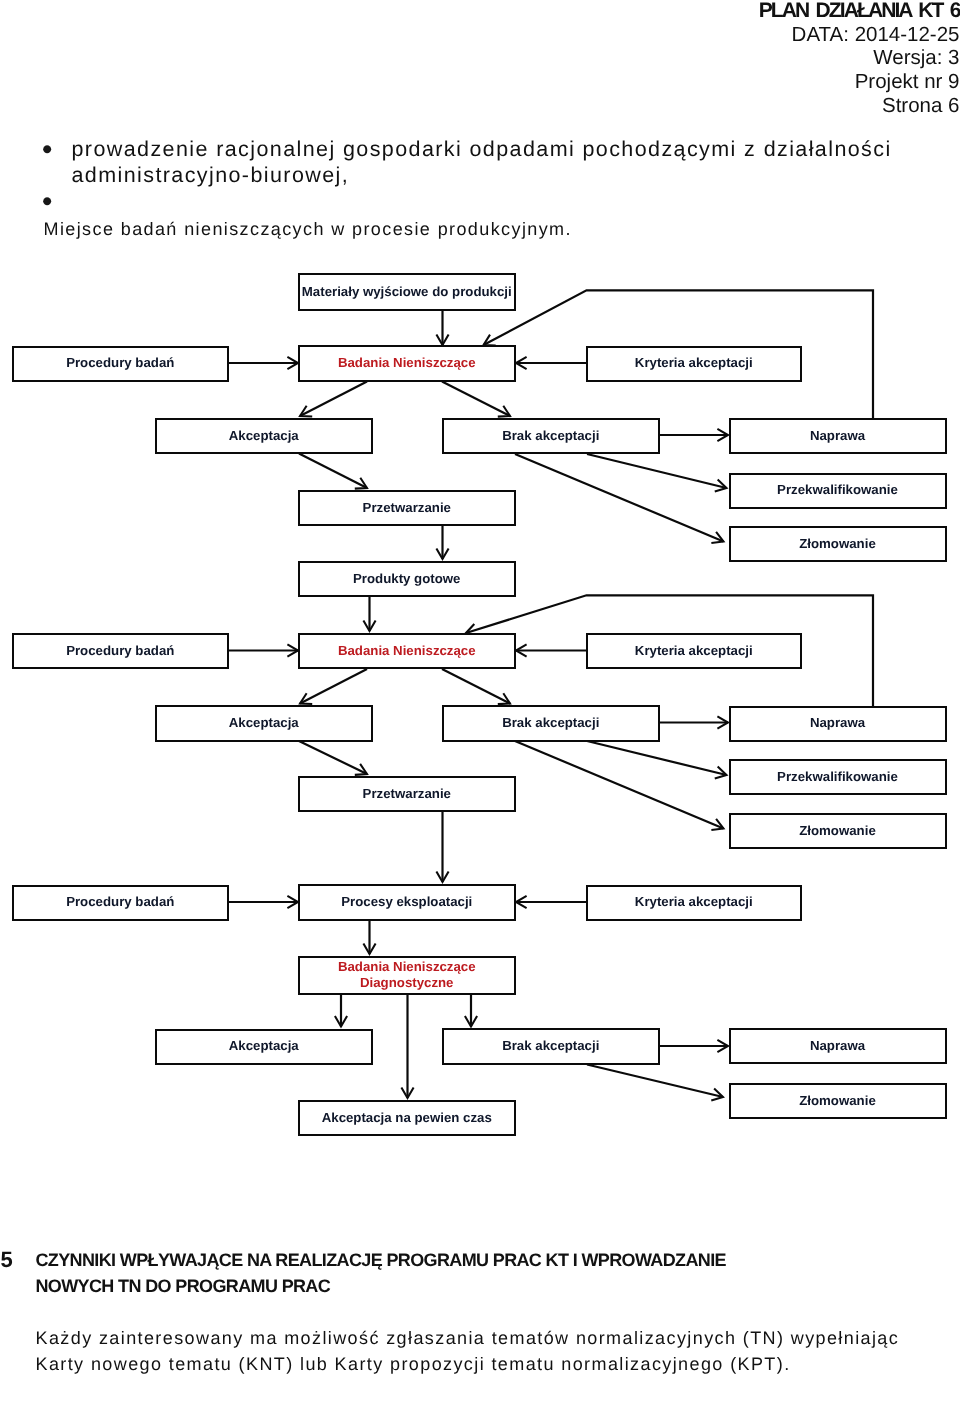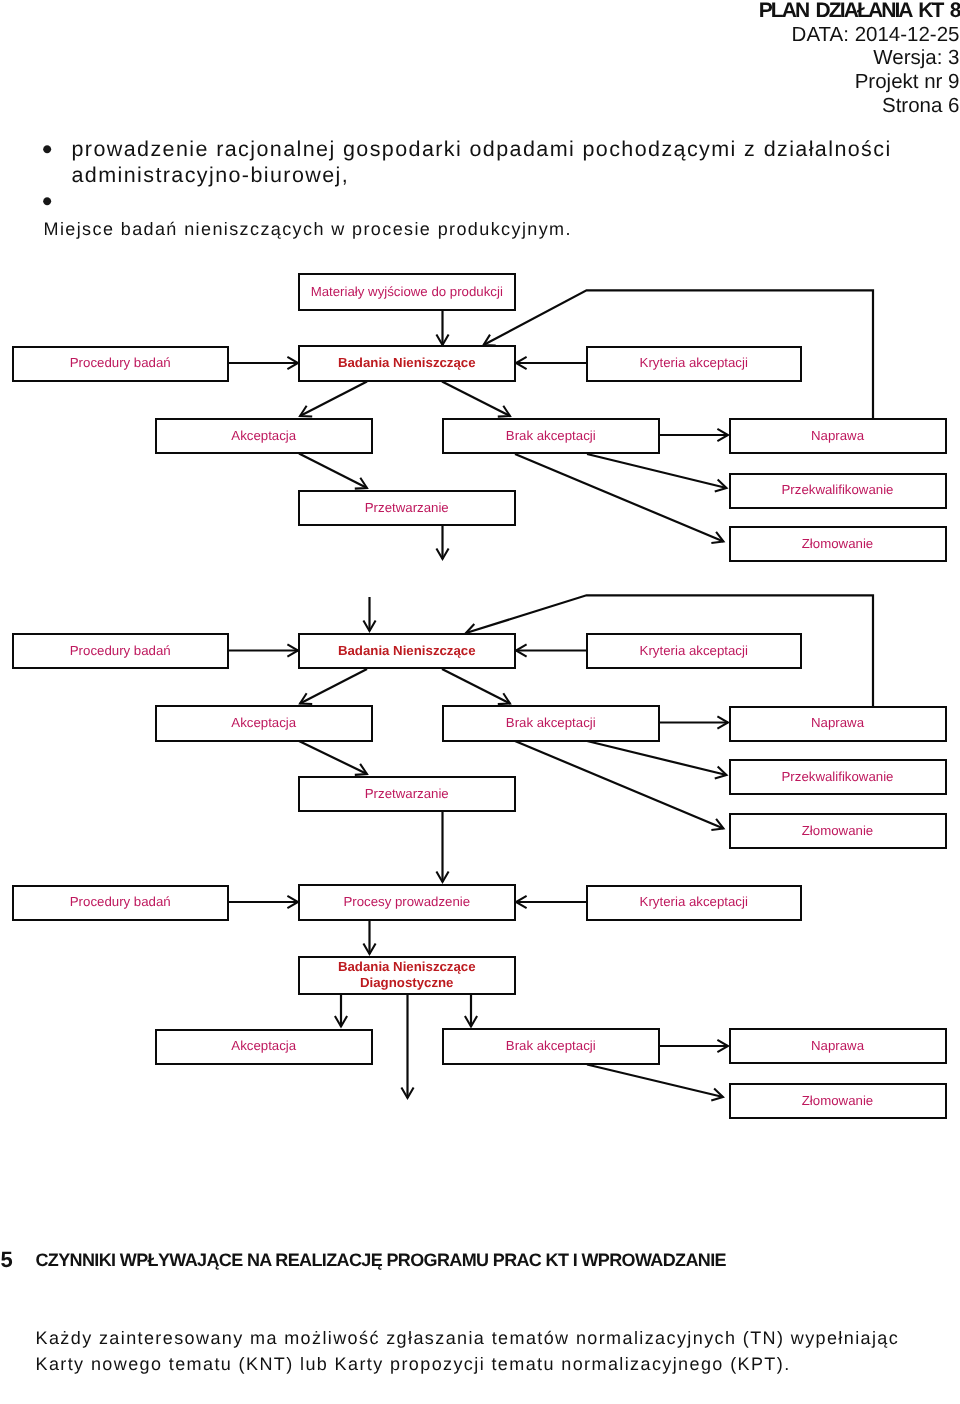--- a/index.html
+++ b/index.html
@@ -19,36 +19,36 @@
   
   .bul{position:absolute;left:0;top:0;font-size:21.5px;line-height:26.8px;letter-spacing:1.4px;}
   .bullet-row{position:absolute;left:71.5px;width:822px;}
   .bullet-dot{position:absolute;left:-29.5px;top:-1.1px;font-size:29.5px;line-height:1;
               color:#171717;letter-spacing:0;}
 
   
   .fc{position:absolute;left:0;top:0;width:960px;height:1404px;}
   .node{position:absolute;border:2.2px solid #0a0a0a;background:#fff;box-sizing:border-box;
         display:flex;align-items:center;justify-content:center;
-        font-size:13.25px;line-height:16.4px;text-align:center;color:#be185d;z-index:2;}
+        font-size:13.25px;line-height:16.4px;text-align:center;color:#0f172a;z-index:2;font-weight:bold;}
   .node.red{color:#bd1b20;font-weight:bold;}
   .fc svg{position:absolute;left:0;top:0;width:960px;height:1404px;z-index:1;overflow:visible;}
 
   
   .sec{position:absolute;font-weight:bold;font-size:18px;line-height:26.2px;letter-spacing:-0.63px;}
   .sec-num{position:absolute;font-weight:bold;font-size:22px;line-height:26.2px;}
   .para{position:absolute;font-size:18px;line-height:26px;letter-spacing:1.4px;}
 </style>
 </head>
 <body>
 
 <div class="page">
 
   <div class="hdr">
-    <div class="l1" style="top:-0.1px">PLAN DZIAŁANIA KT 8</div>
+    <div class="l1" style="top:-0.1px">PLAN DZIAŁANIA KT 6</div>
     <div style="top:25.1px">DATA: 2014-12-25</div>
     <div style="top:48.3px">Wersja: 3</div>
     <div style="top:72.3px">Projekt nr 9</div>
     <div style="top:95.9px">Strona 6</div>
   </div>
 
   <div class="bul">
     <div class="bullet-row" style="top:135.6px;">
       <span class="bullet-dot">•</span>
       <span class="bullet-text">prowadzenie racjonalnej gospodarki odpadami pochodzącymi z działalności administracyjno-biurowej,</span>
@@ -122,20 +122,23 @@
       </div>
       <div class="node" style="left: 298px; top: 489.8px; width: 217.5px; height: 36.2px;">
         <span>Przetwarzanie</span>
       </div>
       <div class="node" style="left: 728.5px; top: 472.5px; width: 218px; height: 36px;">
         <span>Przekwalifikowanie</span>
       </div>
       <div class="node" style="left: 728.5px; top: 525.5px; width: 218px; height: 36.5px;">
         <span>Złomowanie</span>
       </div>
+      <div class="node" style="left: 298px; top: 561px; width: 217.5px; height: 36px;">
+        <span>Produkty gotowe</span>
+      </div>
       <div class="node" style="left: 11.5px; top: 633px; width: 217.5px; height: 36px;">
         <span>Procedury badań</span>
       </div>
       <div class="node red" style="left: 298px; top: 632.5px; width: 217.5px; height: 36.5px;">
         <span>Badania Nieniszczące</span>
       </div>
       <div class="node" style="left: 586px; top: 633px; width: 215.5px; height: 36px;">
         <span>Kryteria akceptacji</span>
       </div>
       <div class="node" style="left: 155px; top: 705.3px; width: 217.5px; height: 36.4px;">
@@ -153,44 +156,48 @@
       <div class="node" style="left: 728.5px; top: 759px; width: 218px; height: 36px;">
         <span>Przekwalifikowanie</span>
       </div>
       <div class="node" style="left: 728.5px; top: 812.5px; width: 218px; height: 36.5px;">
         <span>Złomowanie</span>
       </div>
       <div class="node" style="left: 11.5px; top: 884.5px; width: 217.5px; height: 36px;">
         <span>Procedury badań</span>
       </div>
       <div class="node" style="left: 298px; top: 884px; width: 217.5px; height: 36.5px;">
-        <span>Procesy prowadzenie</span>
+        <span>Procesy eksploatacji</span>
       </div>
       <div class="node" style="left: 586px; top: 884.5px; width: 215.5px; height: 36px;">
         <span>Kryteria akceptacji</span>
       </div>
       <div class="node red" style="left: 298px; top: 956px; width: 217.5px; height: 38.5px;">
         <div>
           <div>Badania Nieniszczące</div>
           <div>Diagnostyczne</div>
         </div>
       </div>
       <div class="node" style="left: 155px; top: 1028.5px; width: 217.5px; height: 36.2px;">
         <span>Akceptacja</span>
       </div>
       <div class="node" style="left: 442px; top: 1028px; width: 217.5px; height: 36.5px;">
         <span>Brak akceptacji</span>
       </div>
       <div class="node" style="left: 728.5px; top: 1028.3px; width: 218px; height: 36.2px;">
         <span>Naprawa</span>
       </div>
+      <div class="node" style="left: 298px; top: 1100px; width: 217.5px; height: 36px;">
+        <span>Akceptacja na pewien czas</span>
+      </div>
       <div class="node" style="left: 728.5px; top: 1082.5px; width: 218px; height: 36.5px;">
         <span>Złomowanie</span>
       </div>
     </div>
 
   <div class="sec-num" style="left:0.5px;top:1247px;">5</div>
   <div class="sec" style="left:35.5px;top:1247px;width:880px;">
     <div>CZYNNIKI WPŁYWAJĄCE NA REALIZACJĘ PROGRAMU PRAC KT I WPROWADZANIE</div>
+    <div>NOWYCH TN DO PROGRAMU PRAC</div>
   </div>
   <div class="para" style="left:35.5px;top:1325px;width:880px;">Każdy zainteresowany ma możliwość zgłaszania tematów normalizacyjnych (TN) wypełniając Karty nowego tematu (KNT) lub Karty propozycji tematu normalizacyjnego (KPT).</div>
 
 </div>
 
 </body></html>

